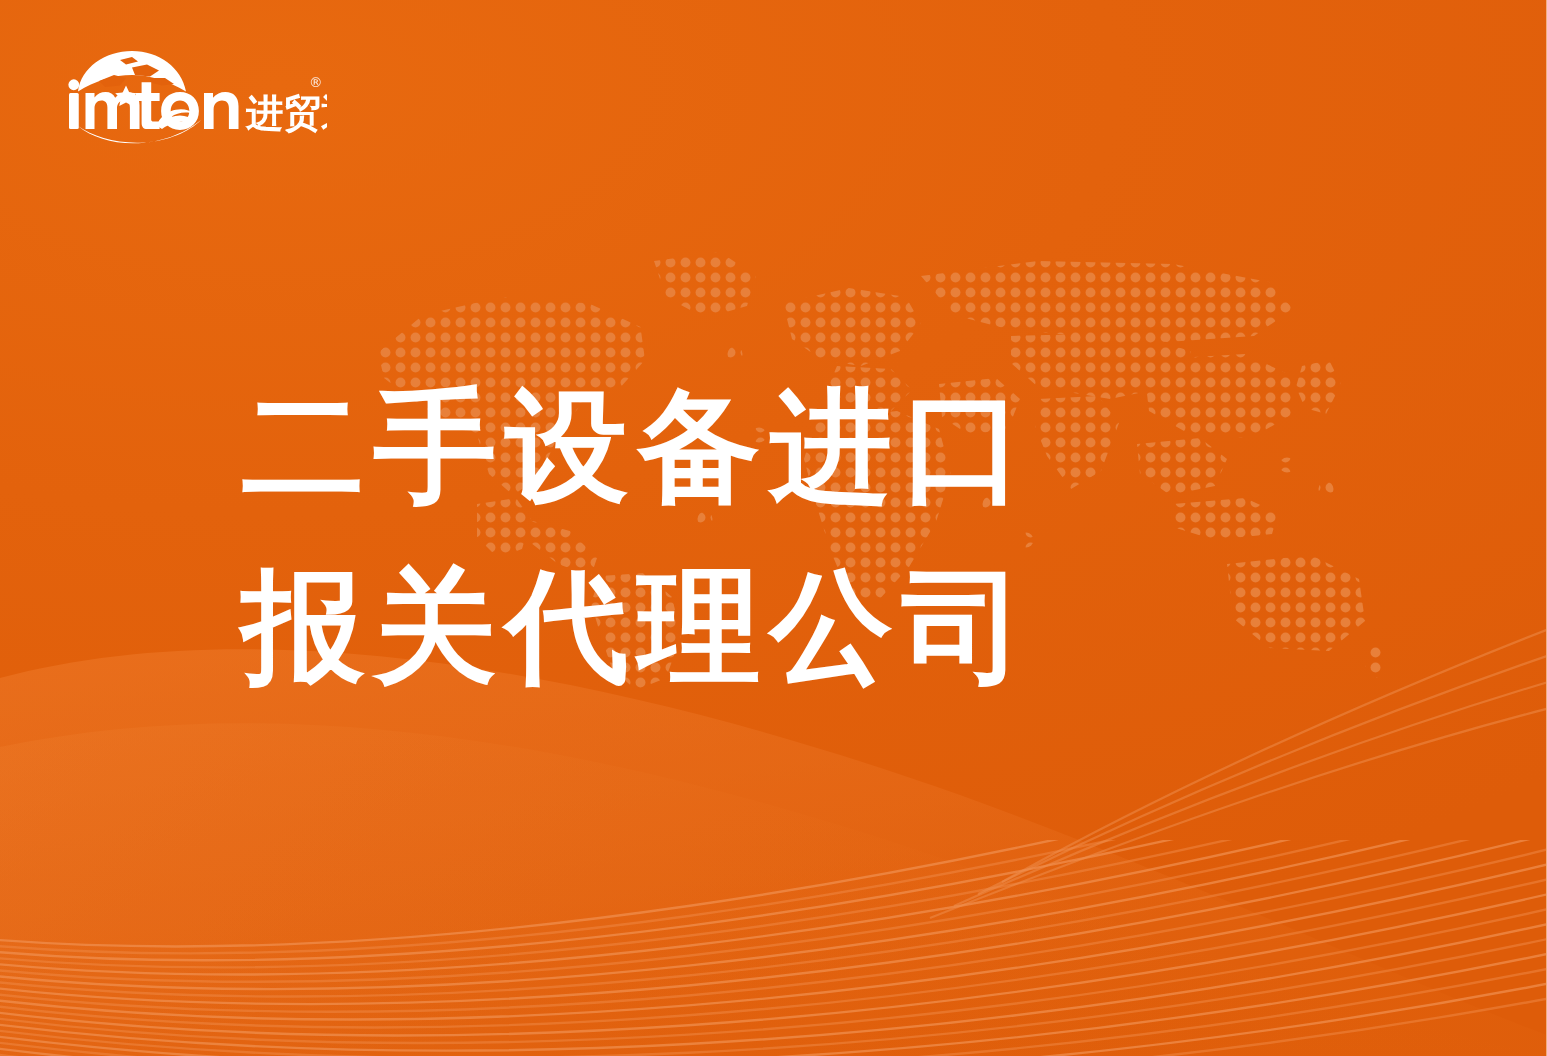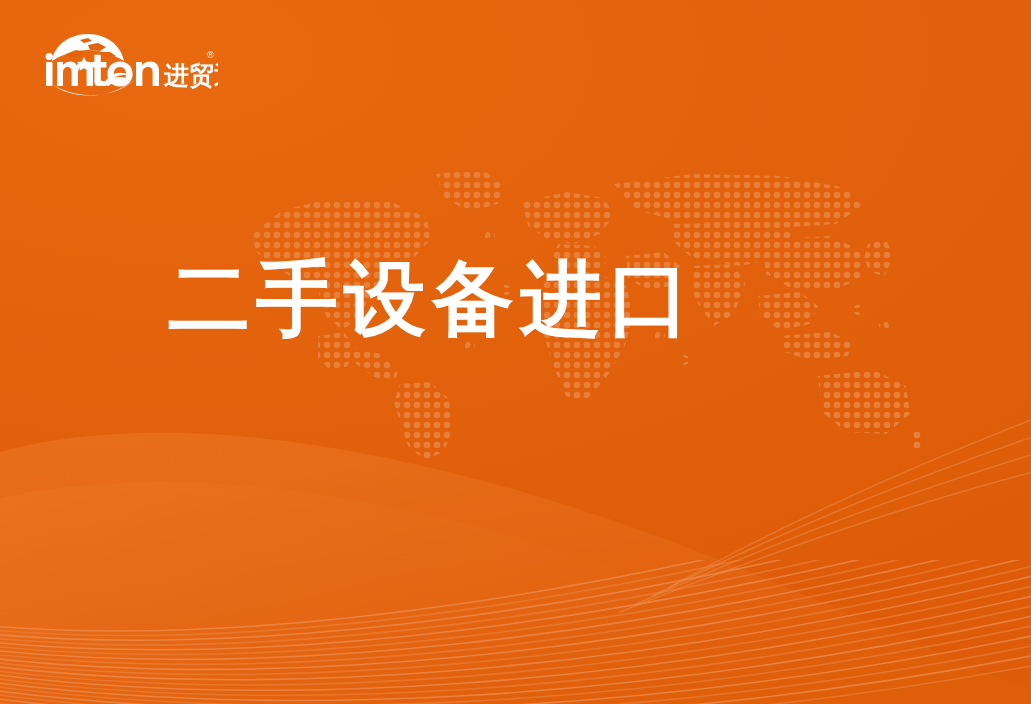--- a/index.html
+++ b/index.html
@@ -56,21 +56,21 @@
     left: 38px;
     top: 28px;
     width: 180px;
     height: 72px;
   }
   .logo svg { display: block; width: 100%; height: 100%; }
 
   
   .headline {
     position: absolute;
-    left: 11px;
+    left: 4px;
     top: 258px;
     width: 836px;
     text-align: center;
     line-height: 1;
   }
   .headline .line {
     display: block;
     color: #ffffff;
     font-size: 82px;
     font-weight: 700;
@@ -257,15 +257,16 @@
       </g>
 
       <text x="126" y="56" font-family="DejaVu Sans, Liberation Sans, sans-serif" font-size="25" font-weight="700" fill="#ffffff">进贸通</text>
 
       <text x="168" y="30" font-family="DejaVu Sans, Liberation Sans, sans-serif" font-size="9" fill="#ffffff" fill-opacity="0.85">®</text>
     </svg>
   </div>
 
   <div class="headline">
     <span class="line line-1">二手设备进口</span>
+    <span class="line line-2">报关代理公司</span>
   </div>
 
 </div>
 
 </body></html>

